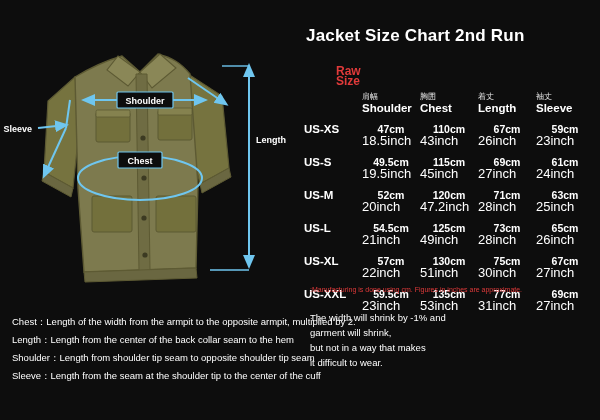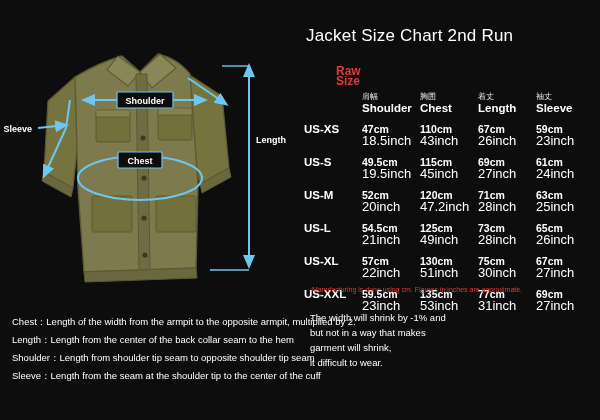--- a/index.html
+++ b/index.html
@@ -35,21 +35,21 @@
 
   
   .chart-area {
     position: absolute;
     left: 304px;
     top: 26px;
     width: 292px;
   }
   .chart-title {
     font-size: 17px;
-    font-weight: normal;
+    font-weight: bold;
     letter-spacing: 0.2px;
     color: #ffffff;
     margin: 0 0 10px 2px;
     white-space: nowrap;
   }
   table.size-table {
     border-collapse: collapse;
     width: 290px;
     table-layout: fixed;
   }
@@ -94,20 +94,21 @@
     padding-top: 5px;
     display: block;
   }
   .val-cm {
     font-size: 10.5px;
     font-weight: bold;
     color: #ffffff;
     line-height: 12px;
     display: block;
     padding-top: 5px;
+    text-align: center;
   }
   .val-in {
     font-size: 13px;
     font-weight: normal;
     color: #ffffff;
     line-height: 12px;
     display: block;
   }
   tr.data-row td { padding-bottom: 4px; margin-top: 16px; }
 
@@ -407,18 +408,18 @@
 
   <div class="definitions">
     <div class="def-line">Chest：Length of the width from the armpit to the opposite armpit, multiplied by 2.</div>
     <div class="def-line">Length：Length from the center of the back collar seam to the hem</div>
     <div class="def-line">Shoulder：Length from shoulder tip seam to opposite shoulder tip seam</div>
     <div class="def-line">Sleeve：Length from the seam at the shoulder tip to the center of the cuff</div>
   </div>
 
   <div class="shrink-note">
     <div class="sn-line">The width will shrink by -1% and</div>
+    <div class="sn-line">garment will shrink,</div>
     <div class="sn-line">but not in a way that makes</div>
-    <div class="sn-line">garment will shrink,</div>
     <div class="sn-line">it difficult to wear.</div>
   </div>
 
 </div>
 
 </body></html>

